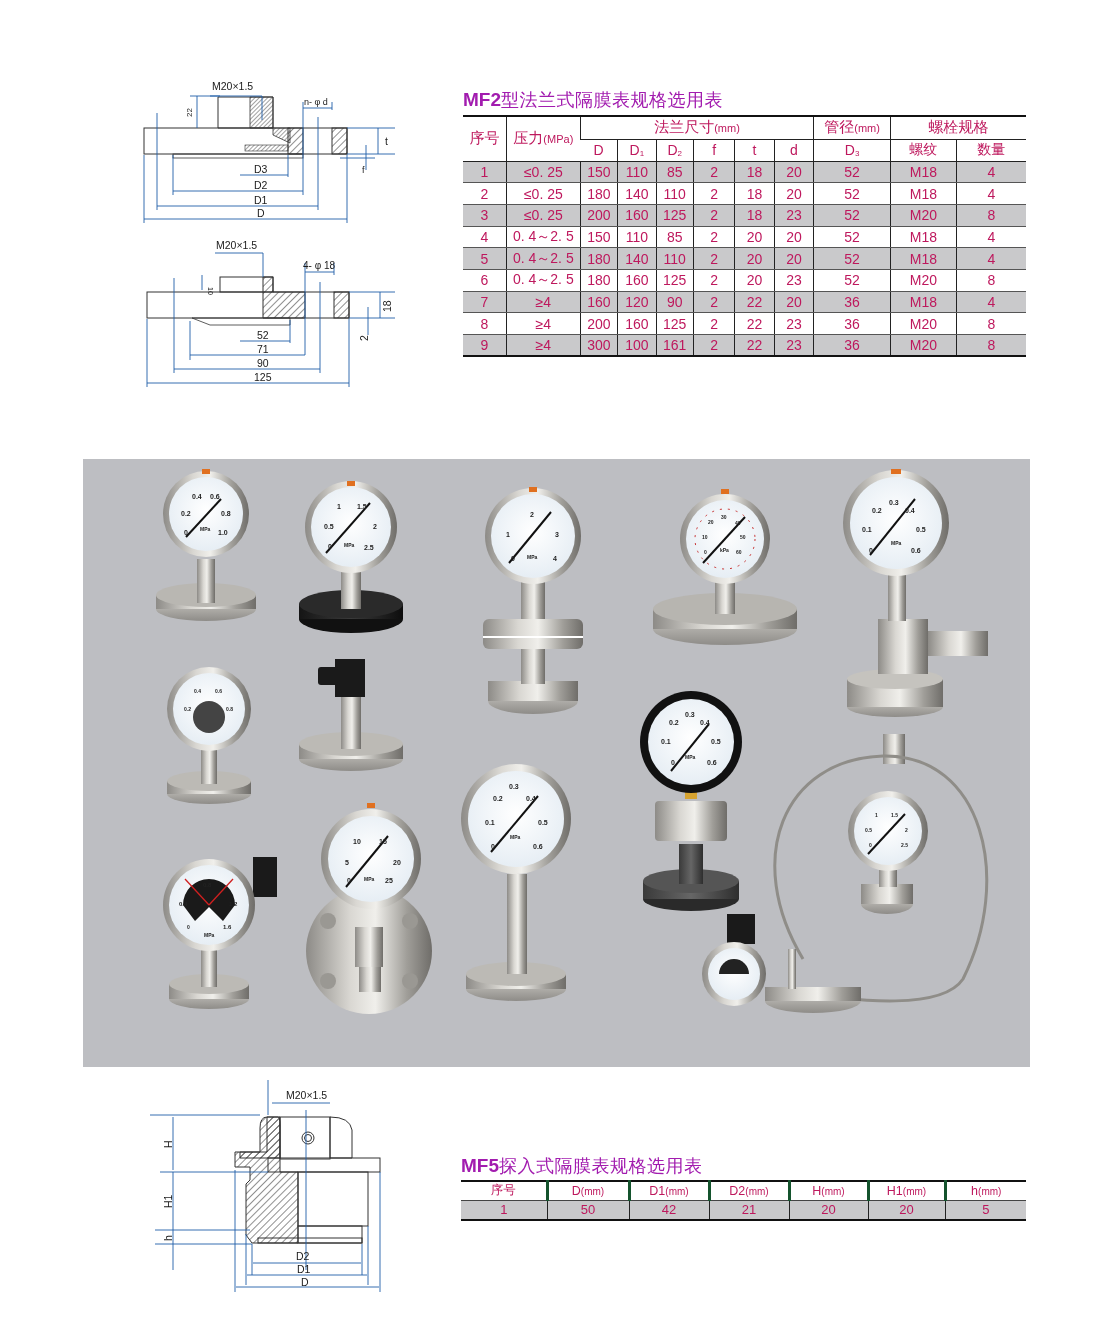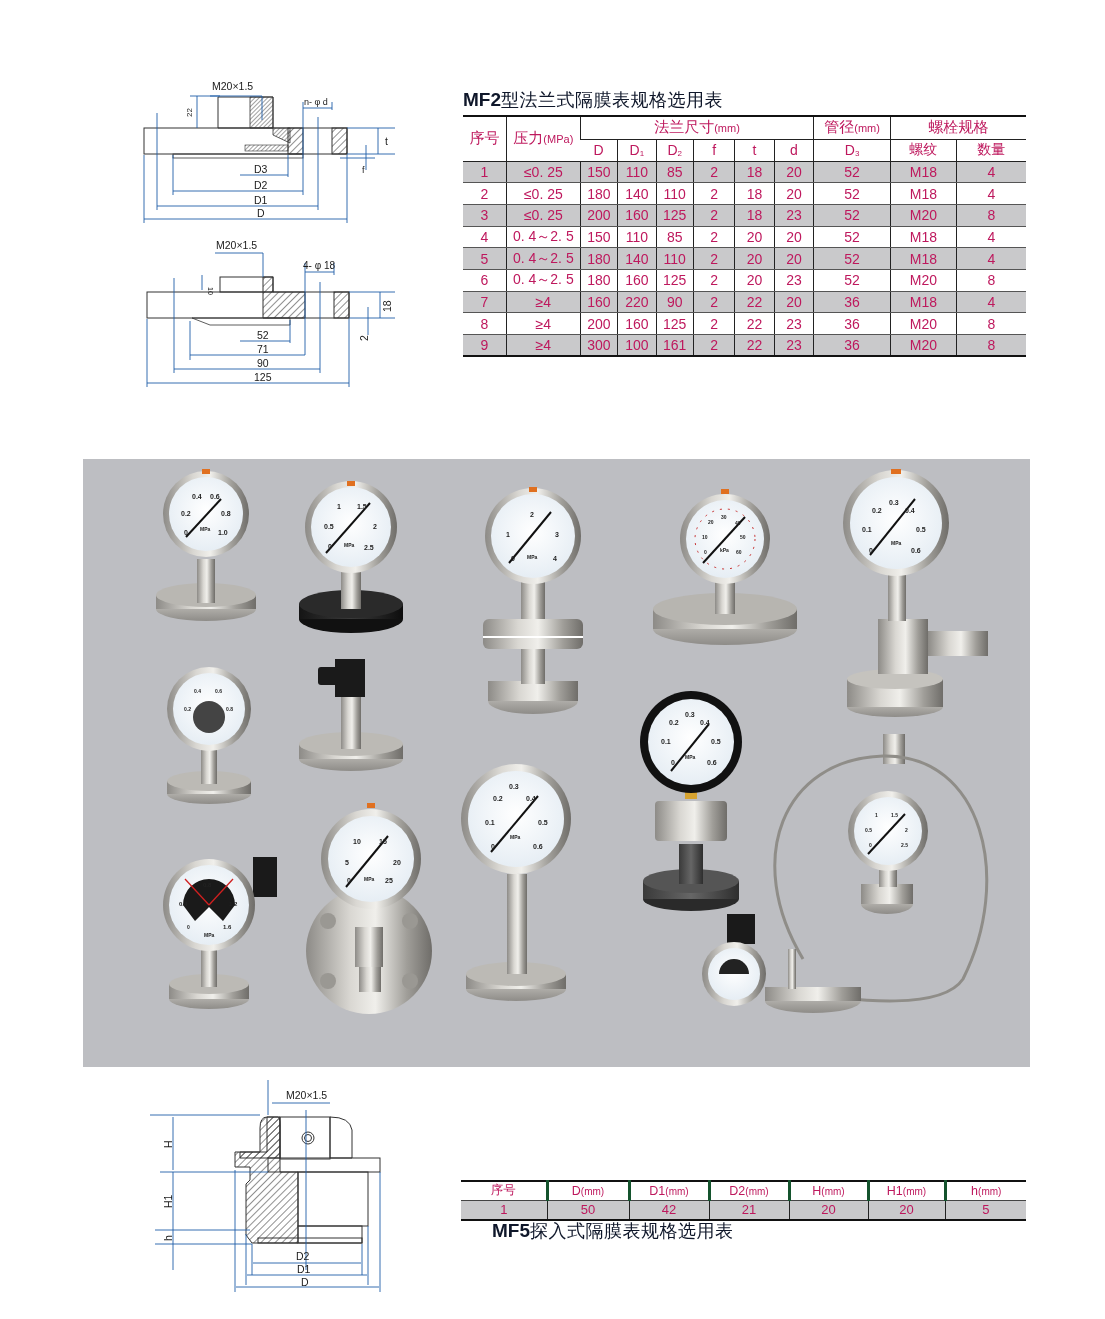--- a/index.html
+++ b/index.html
@@ -6,21 +6,21 @@
   html, body { width: 1105px; height: 1319px; background: #ffffff; overflow: hidden; }
   body { position: relative; font-family: "DejaVu Sans", "Liberation Sans", sans-serif; color: #1a1a1a; }
 
   .abs { position: absolute; }
 
   
   .drawing svg { display: block; }
   .dim-text { font-family: "Liberation Sans", sans-serif; font-size: 10.5px; fill: #1a1a1a; }
 
   
-  .tbl-title { font-size: 18px; color: #0f172a; white-space: nowrap; letter-spacing: 0.5px; }
+  .tbl-title { font-size: 18px; color: #a21caf; white-space: nowrap; letter-spacing: 0.5px; }
   .tbl-title b { font-family: "Liberation Sans", sans-serif; font-weight: 900; font-size: 19px; letter-spacing: 0; }
 
   table.spec { border-collapse: collapse; table-layout: fixed; font-family: "Liberation Sans", sans-serif; color: #be185d; }
   table.spec td, table.spec th { text-align: center; font-weight: normal; padding: 0; white-space: nowrap; overflow: hidden; }
   table.spec thead { border-top: 2.5px solid #111; }
   table.spec tbody tr:last-child { border-bottom: 2px solid #111; }
   table.spec tr.shade td { background: #c9c9cb; }
 
   #mf2 { left: 463px; top: 115px; width: 563px; }
   #mf2 th, #mf2 td { border-left: 1px solid #222; border-bottom: 1px solid #222; }
@@ -258,21 +258,21 @@
         <td>20</td>
         <td>23</td>
         <td>52</td>
         <td>M20</td>
         <td>8</td>
       </tr>
       <tr class="shade">
         <td>7</td>
         <td>≥4</td>
         <td>160</td>
-        <td>220</td>
+        <td>120</td>
         <td>90</td>
         <td>2</td>
         <td>22</td>
         <td>20</td>
         <td>36</td>
         <td>M18</td>
         <td>4</td>
       </tr>
       <tr>
         <td>8</td>
@@ -609,21 +609,21 @@
     <text class="dim-text" x="146" y="19">M20×1.5</text>
     <text class="dim-text" x="32" y="68" transform="rotate(-90 32 68)">H</text>
     <text class="dim-text" x="32" y="128" transform="rotate(-90 32 128)">H1</text>
     <text class="dim-text" x="32" y="161" transform="rotate(-90 32 161)">h</text>
     <text class="dim-text" x="156" y="180">D2</text>
     <text class="dim-text" x="157" y="193">D1</text>
     <text class="dim-text" x="161" y="206">D</text>
   </svg>
 </div>
 
-<div class="abs tbl-title" style="left:461px;top:1219px;margin-left:31px;">
+<div class="abs tbl-title" style="left:461px;top:1154px;">
   <b>MF5</b><span>探入式隔膜表规格选用表</span>
 </div>
 
 <table id="mf5" class="abs spec">
   <colgroup>
     <col style="width:86px">
       <col style="width:82px">
       <col style="width:80px">
       <col style="width:80px">
       <col style="width:79px">

